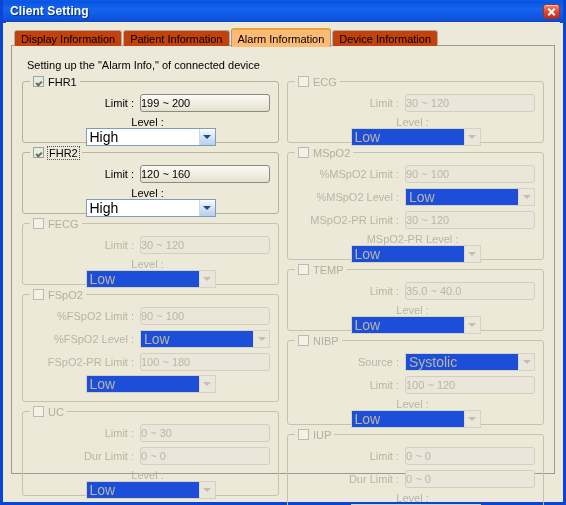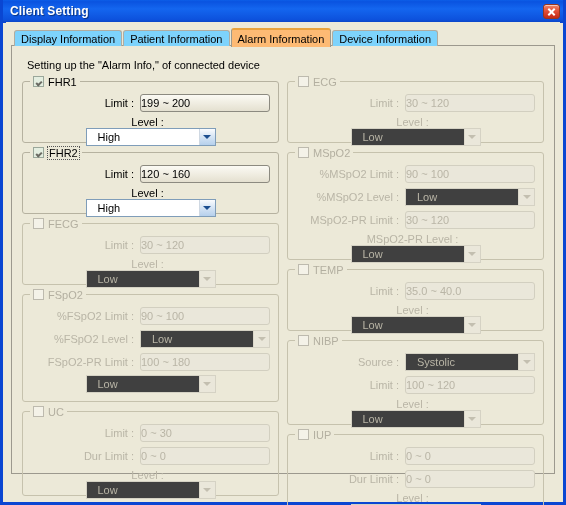--- a/index.html
+++ b/index.html
@@ -59,21 +59,21 @@
   .tabstrip{
     display:flex;align-items:flex-end;
     height:18px;
     padding-left:3px;
     position:relative;z-index:3;
   }
   .tab{
     height:16px;line-height:16px;
     padding:0 6px;
     box-sizing:border-box;
-    background:#7dd3fc;
+    background:#c2410c;
     border:1px solid #b0aca0;
     border-bottom:none;
     border-radius:3px 3px 0 0;
     margin-right:1px;
     font-size:11px;color:#000;
     cursor:default;
     white-space:nowrap;
   }
   .tab.active{
     height:19px;line-height:18px;
@@ -182,40 +182,40 @@
 
   .combo{
     width:130px;height:18px;box-sizing:border-box;
     border:1px solid #7f9db9;
     background:#fff;
     display:flex;align-items:center;
     position:relative;
     cursor:default;
   }
   .combo .ctext{
-    flex:1;padding-left:11px;font-size:11px;color:#000;
+    flex:1;padding-left:3px;font-size:14px;color:#000;
     line-height:16px;
     white-space:nowrap;overflow:hidden;
   }
   .combo .carrow{
     width:15px;height:16px;
     background:linear-gradient(to bottom,#fbfcfe,#d8e6f5 45%,#b6d0ec);
     border-left:1px solid #cfd8e2;
     display:flex;align-items:center;justify-content:center;
   }
   .combo .carrow::after{
     content:"";
     border-left:4px solid transparent;
     border-right:4px solid transparent;
     border-top:4px solid #1c4e8f;
     display:block;
   }
   .off .combo{
     border:1px solid #d5d2c4;
-    background:#404040;
+    background:#1d4ed8;
   }
   .off .combo .ctext{color:#b9b5a6;}
   .off .combo .carrow{
     background:#eae7da;border-left:1px solid #ddd9cb;
   }
   .off .combo .carrow::after{border-top-color:#c3bfb0;}
 </style>
 </head>
 <body>
 

